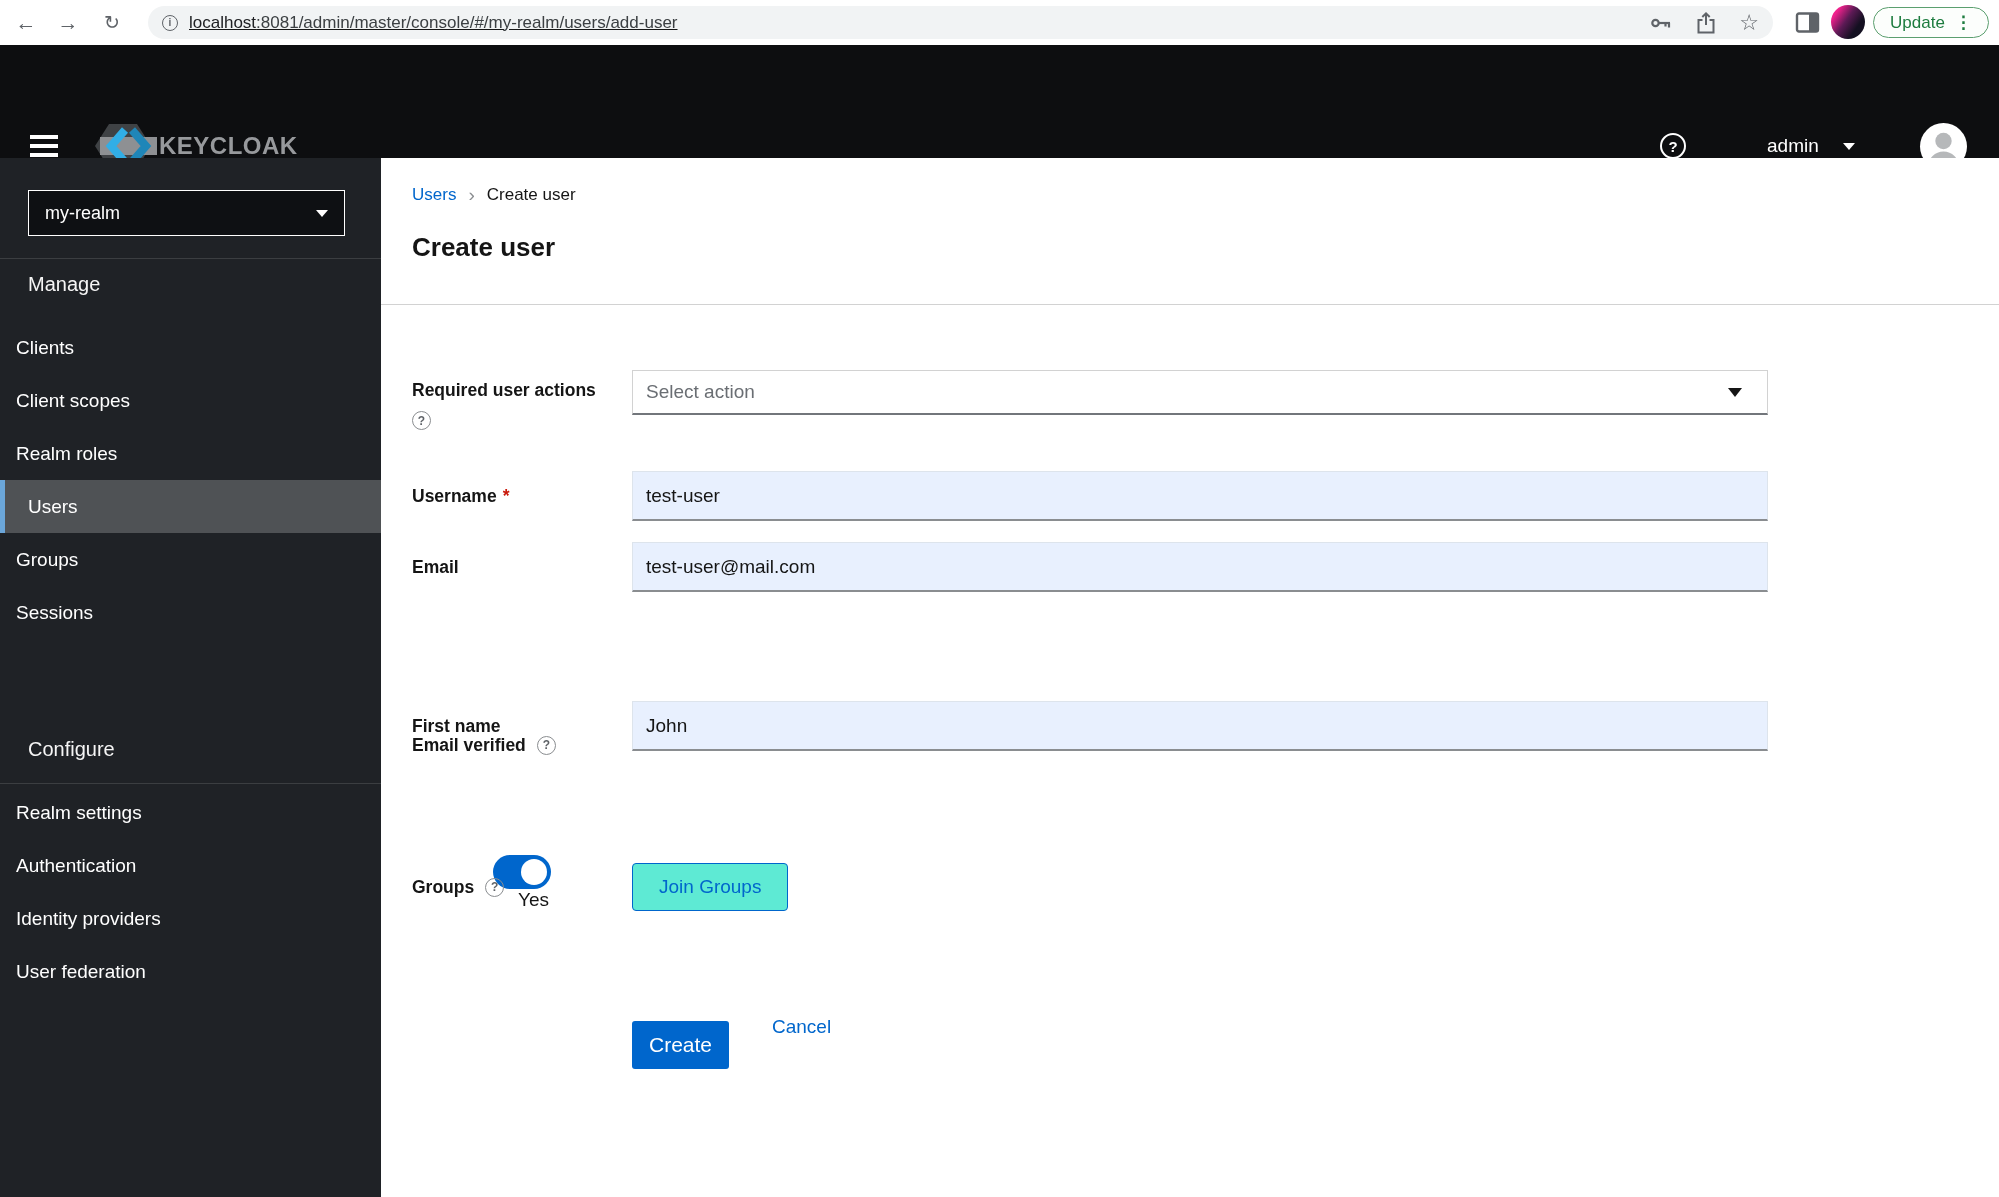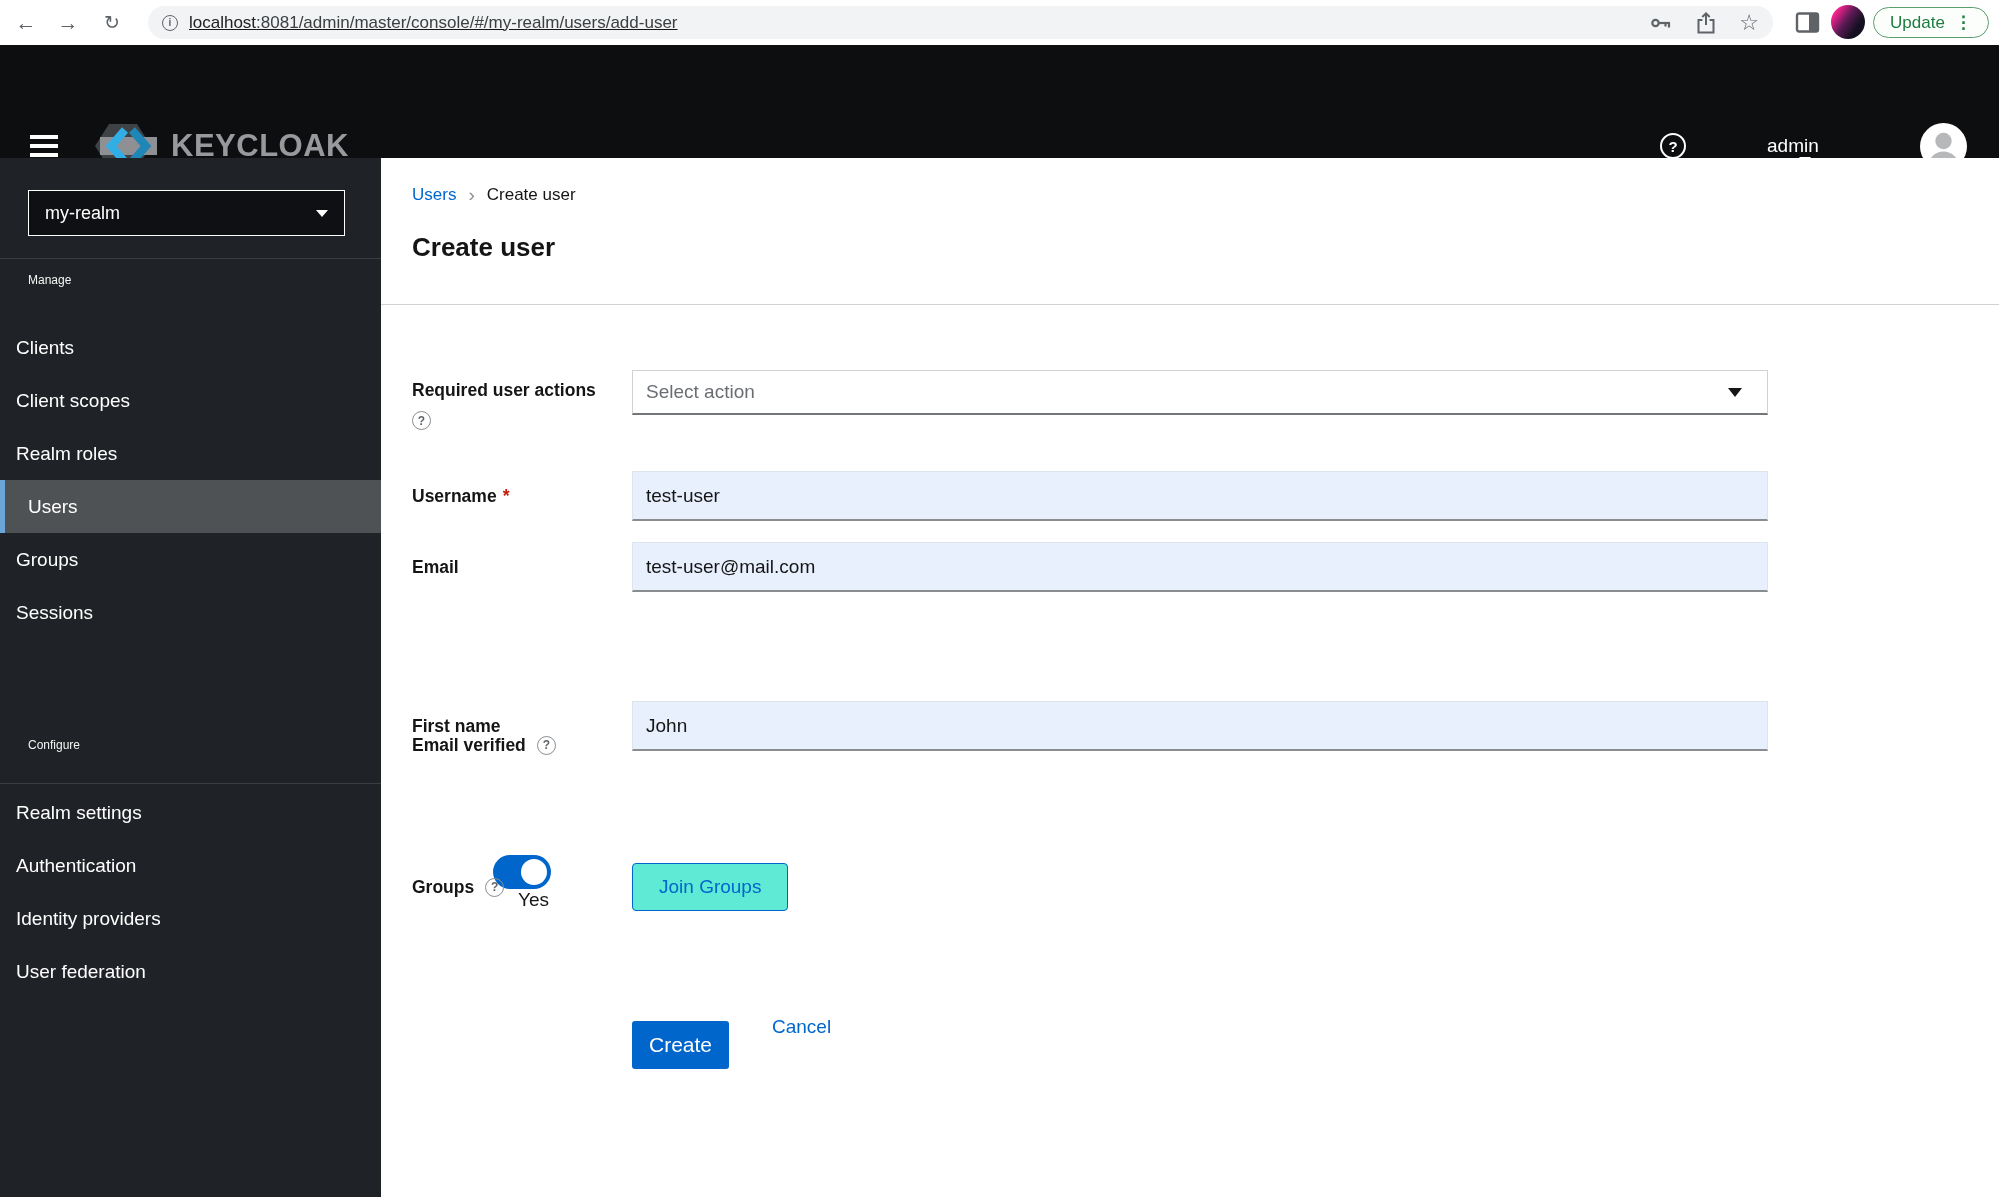--- a/index.html
+++ b/index.html
@@ -30,38 +30,38 @@
   .update-pill { position:absolute; left:1873px; top:7px; width:116px; height:31px; border:1.5px solid #5b9f6f;
                  border-radius:16px; background:#fcfefc; display:flex; align-items:center; justify-content:center;
                  gap:10px; color:#1d7c3f; font-size:17px; cursor:pointer; }
   .update-pill .kebab { font-size:17px; font-weight:700; color:#1d7c3f; }
 
   
   .kc-header { position:absolute; top:45px; left:0; right:0; height:113px; background:#0d0e10; }
   .hamburger { position:absolute; left:30px; top:90px; width:28px; cursor:pointer; }
   .hamburger div { height:3.5px; background:#fff; margin-bottom:5.5px; }
   .kc-logo { position:absolute; left:95px; top:77px; display:flex; align-items:center; }
-  .kc-logo-text { font-size:31px; font-weight:700; letter-spacing:.5px; color:#97999c; margin-left:14px; }
+  .kc-logo-text { font-size:24px; font-weight:700; letter-spacing:.5px; color:#97999c; margin-left:2px; }
   .hdr-help { position:absolute; left:1660px; top:88px; width:26px; height:26px; border:2px solid #fff; border-radius:50%;
               color:#fff; font-size:15px; font-weight:700; display:flex; align-items:center; justify-content:center; cursor:pointer; }
-  .hdr-user { position:absolute; left:1767px; top:90px; color:#fff; font-size:19px; cursor:pointer; display:flex; align-items:center;flex-direction:column; }
+  .hdr-user { position:absolute; left:1767px; top:90px; color:#fff; font-size:19px; cursor:pointer; display:flex; align-items:center; }
   .caret { width:0; height:0; border-left:6px solid transparent; border-right:6px solid transparent; border-top:7px solid #fff; }
   .hdr-user .caret { margin-left:24px; }
   .hdr-avatar { position:absolute; left:1920px; top:78px; width:47px; height:47px; border-radius:50%;
                 background:#fff; overflow:hidden; cursor:pointer; }
 
   
   .sidebar { position:absolute; top:158px; left:0; width:381px; bottom:0; background:#1f2226; color:#fff; }
   .realm-select { position:absolute; left:28px; top:32px; width:317px; height:46px; background:#0e1013;
                   border:1px solid #fff; display:flex; align-items:center; padding:0 16px; cursor:pointer; }
   .realm-select span { font-size:18px; }
   .realm-select .caret { margin-left:auto; }
   .side-div { position:absolute; left:0; right:0; height:1px; background:#3b3e41; }
   .div-1 { top:100px; } .div-2 { top:625px; }
-  .nav-group-label { position:absolute; left:28px; font-size:12px; color:#f5f5f5; }
+  .nav-group-label { position:absolute; left:28px; font-size:20px; color:#f5f5f5; }
   .lbl-manage { top:115px; } .lbl-configure { top:580px; }
   .nav-list { position:absolute; left:0; right:0; }
   .list-manage { top:163px; } .list-configure { top:628px; }
   .nav-item { height:53px; line-height:53px; padding-left:16px; font-size:19px; color:#fff; cursor:pointer; }
   .nav-item.selected { background:#4f5255; border-left:5px solid #6ba6d9; padding-left:23px; }
 
   
   .main { position:absolute; top:158px; left:381px; right:0; bottom:0; background:#fff; }
   .breadcrumb { position:absolute; left:31px; top:26px; display:flex; align-items:center; gap:12px; font-size:17px; }
   .breadcrumb .bc-link { color:#0066cc; cursor:pointer; }

